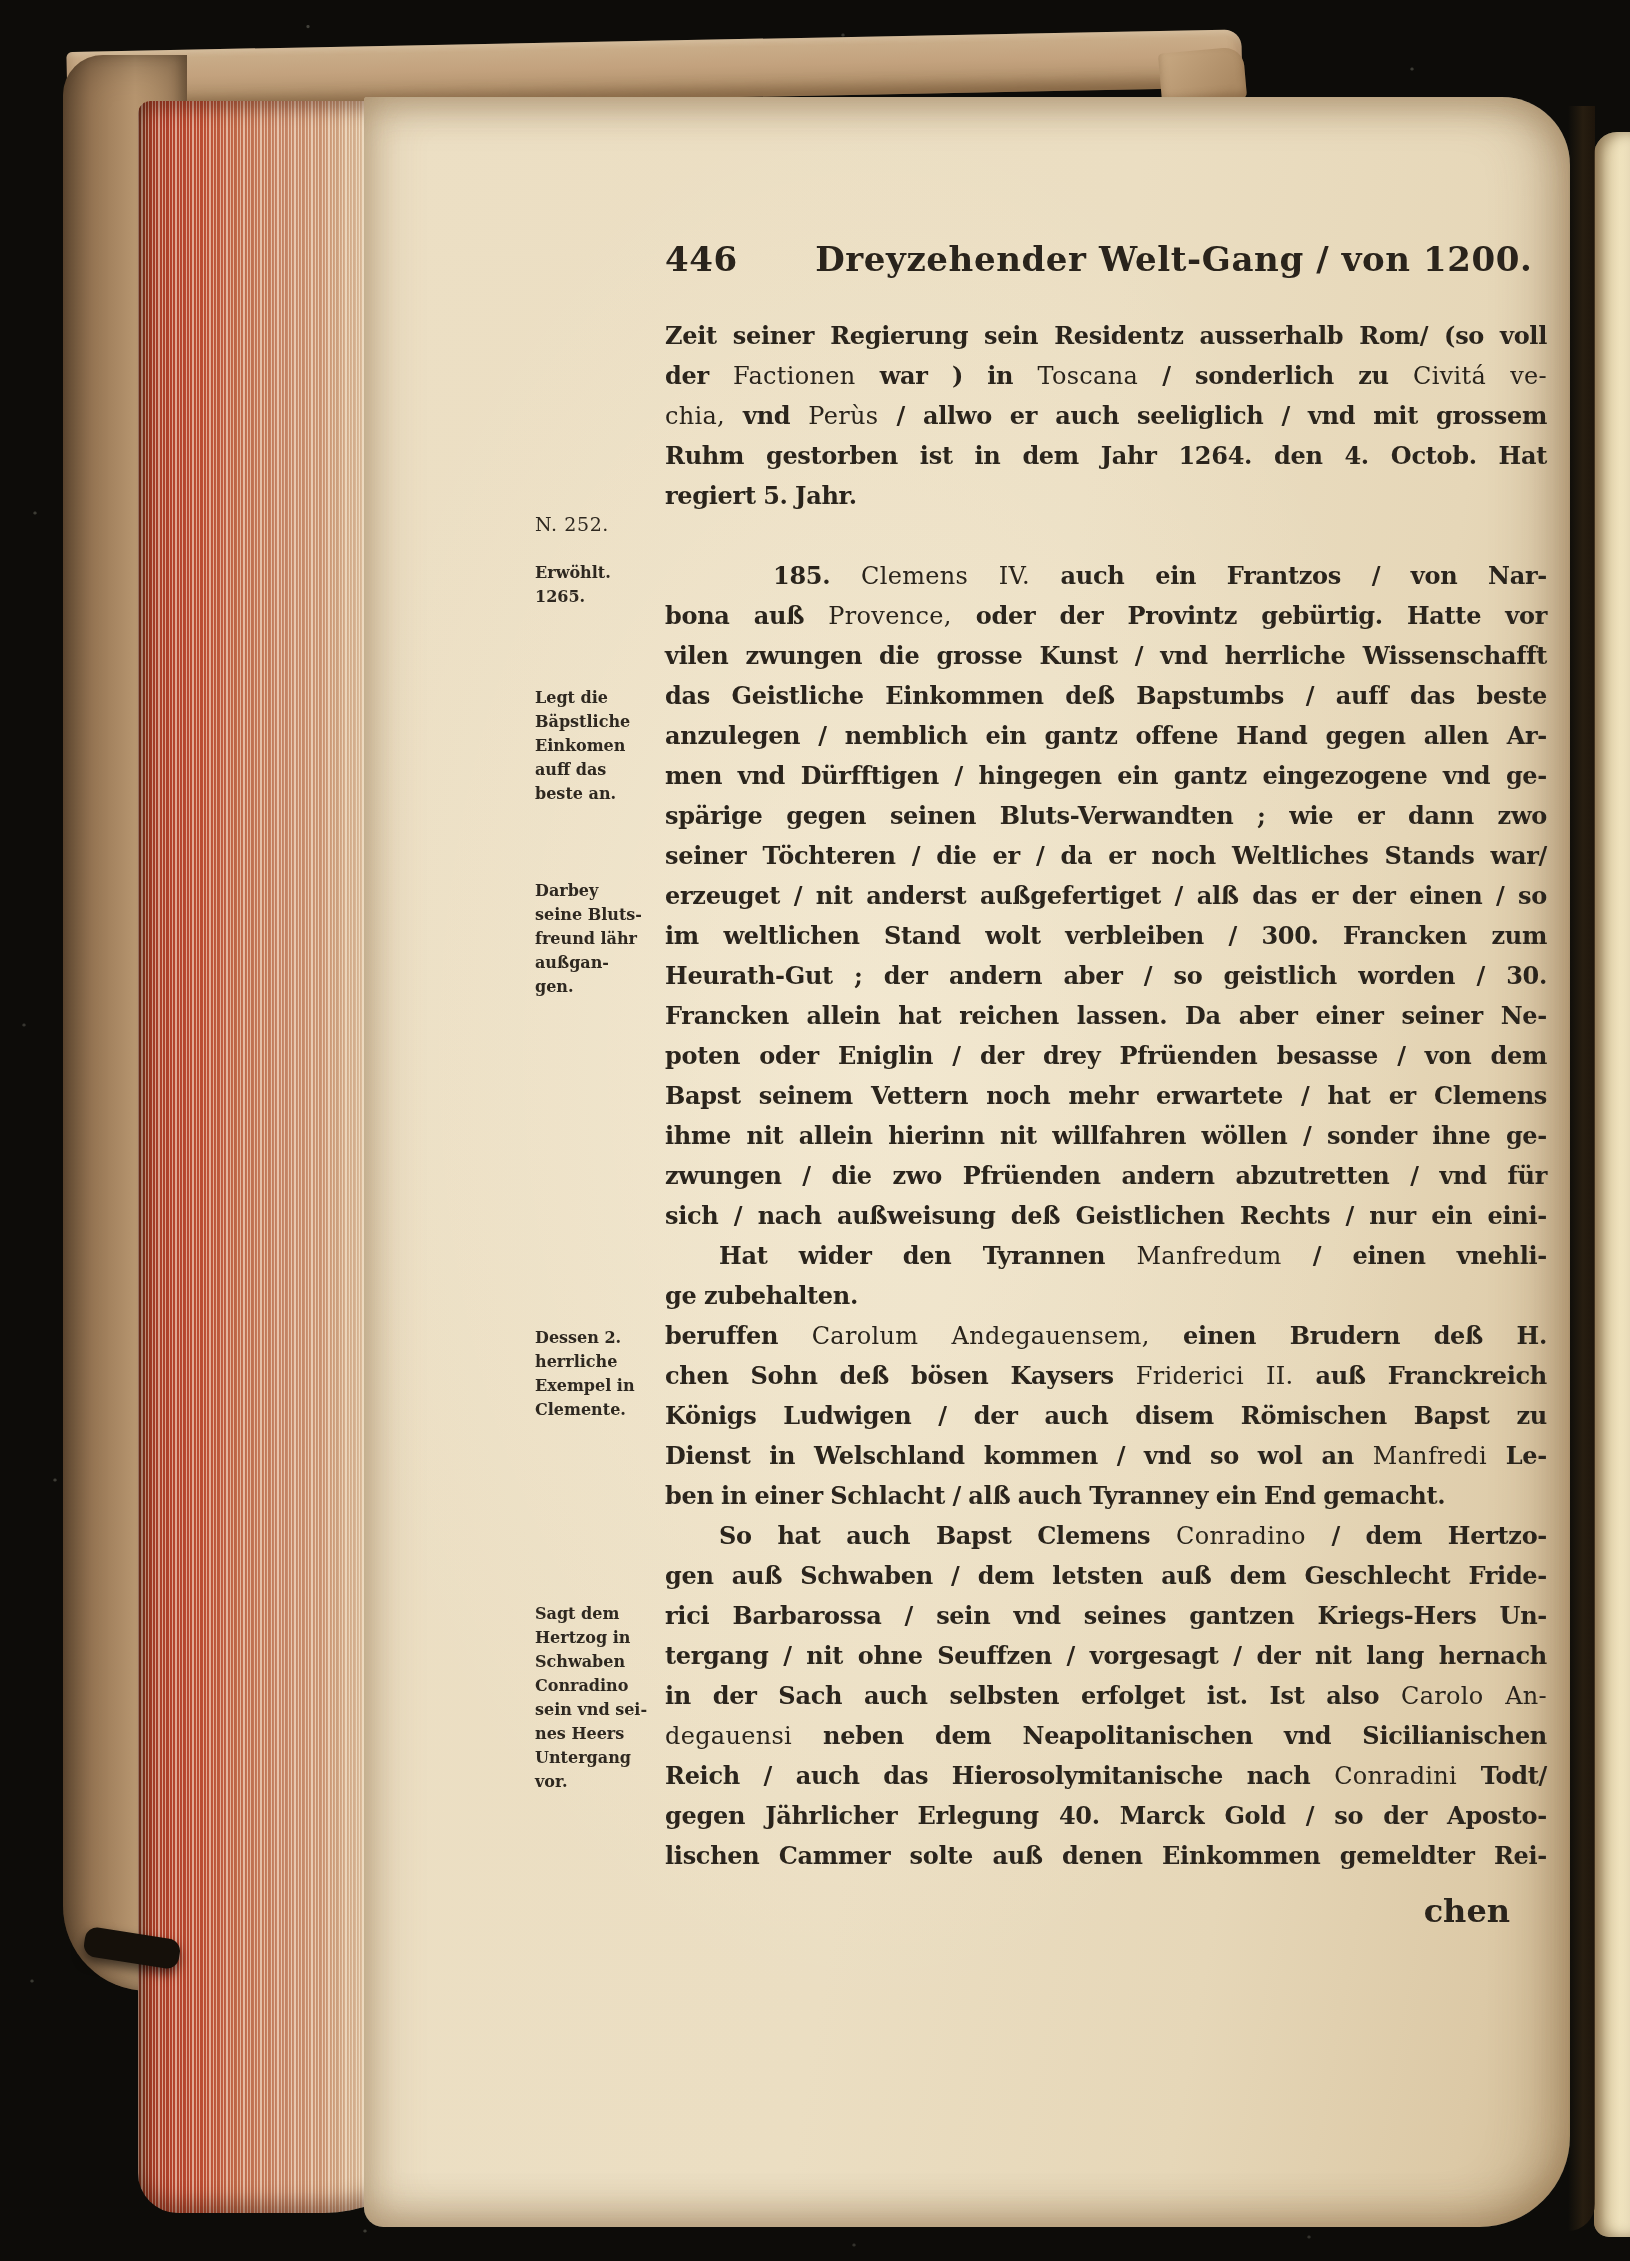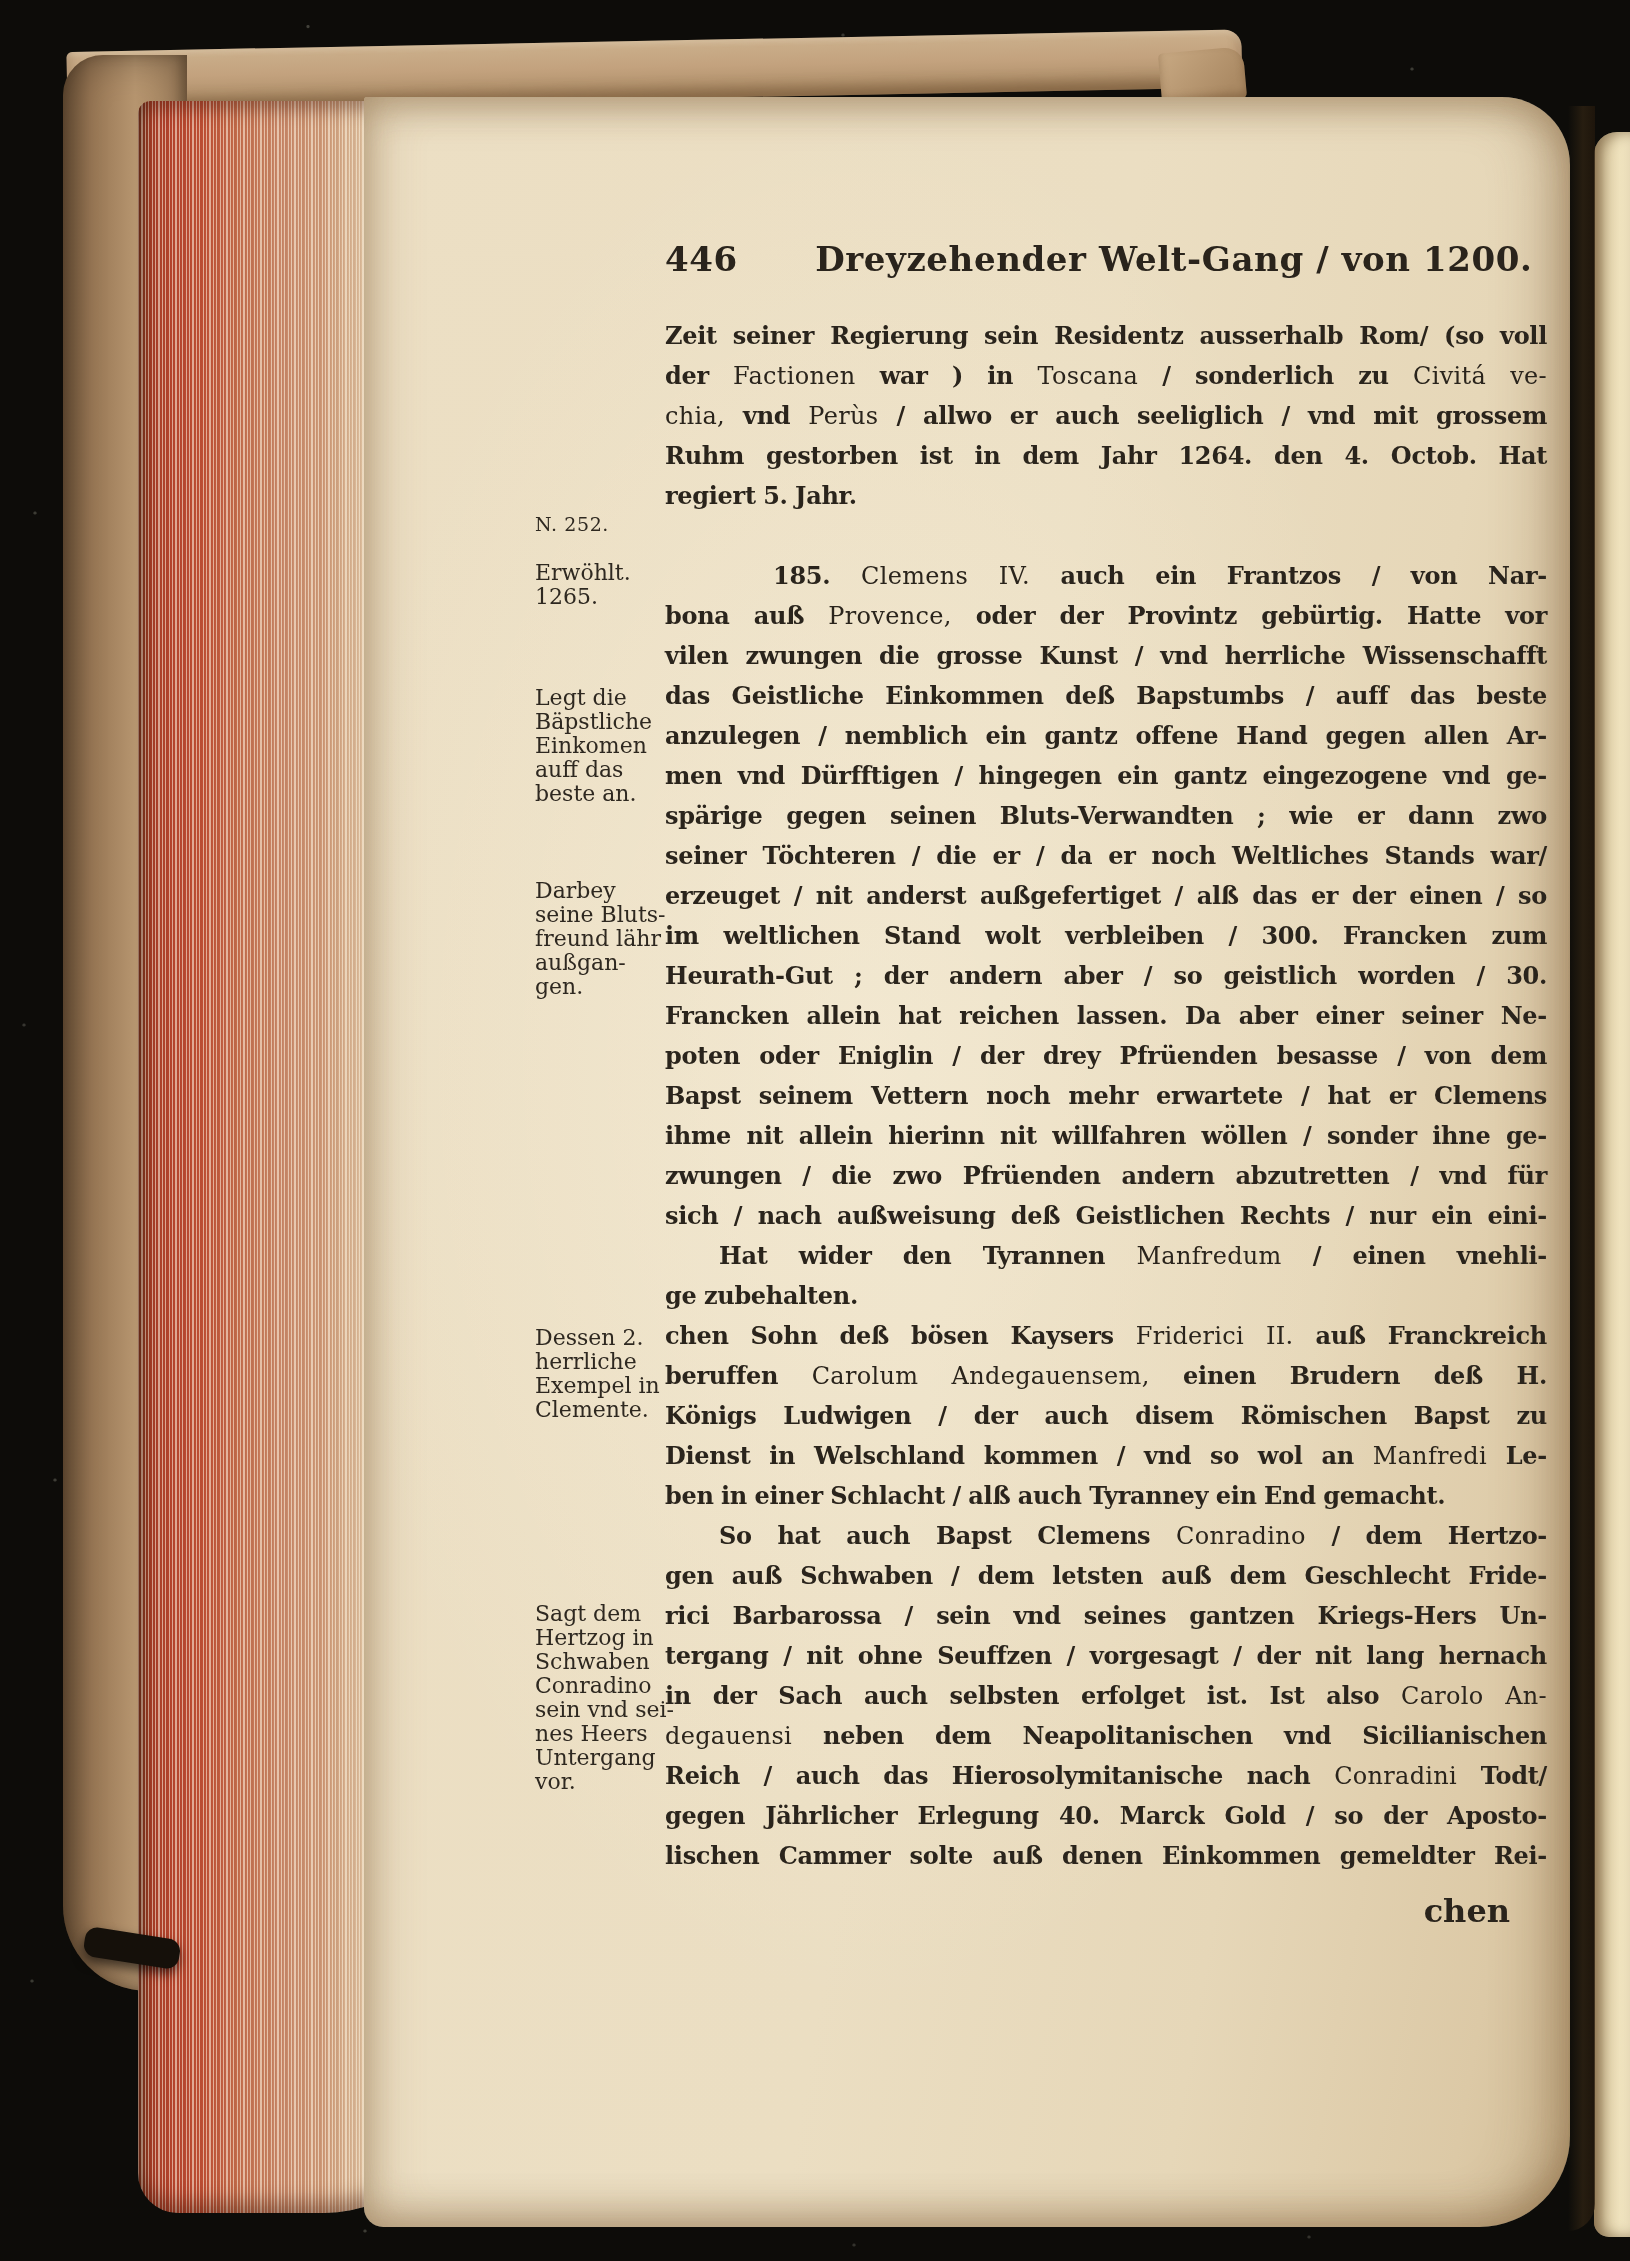--- a/index.html
+++ b/index.html
@@ -100,21 +100,21 @@
     text-align:justify;text-align-last:justify;
   }
   .line .frk{font-weight:700;}
   .line .ant{font-weight:400;letter-spacing:0.3px;}
   .line.p-end{text-align-last:left;}
   .line.gap-before{margin-top:40px;}
   .line.indent-large{text-indent:108px;}
   .line.indent-small{text-indent:54px;}
   .margin-note{
     position:absolute;left:171px;width:126px;
-    font-size:22px;line-height:24px;font-weight:400;color:#2e2820;
+    font-size:16px;line-height:24px;font-weight:700;color:#2e2820;
   }
   .margin-note.antiqua{font-weight:400;font-size:19px;letter-spacing:0.6px;}
   .mn-line{white-space:nowrap;}
   .catchword{
     position:absolute;top:1795px;right:60px;
     font-size:32px;font-weight:700;color:var(--ink);
   }
   
   .gutter{
     position:absolute;left:1568px;top:106px;width:27px;height:2125px;
@@ -204,22 +204,22 @@
       <div class="line"><span class="frk">im weltlichen Stand wolt verbleiben / 300. Francken zum</span></div>
       <div class="line"><span class="frk">Heurath-Gut ; der andern aber / so geistlich worden / 30.</span></div>
       <div class="line"><span class="frk">Francken allein hat reichen lassen.  Da aber einer seiner Ne-</span></div>
       <div class="line"><span class="frk">poten oder Eniglin / der drey Pfrüenden besasse / von dem</span></div>
       <div class="line"><span class="frk">Bapst seinem Vettern noch mehr erwartete / hat er Clemens</span></div>
       <div class="line"><span class="frk">ihme nit allein hierinn nit willfahren wöllen / sonder ihne ge-</span></div>
       <div class="line"><span class="frk">zwungen / die zwo Pfrüenden andern abzutretten / vnd für</span></div>
       <div class="line"><span class="frk">sich / nach außweisung deß Geistlichen Rechts / nur ein eini-</span></div>
       <div class="line indent-small"><span class="frk">Hat wider den Tyrannen </span><span class="ant">Manfredum</span><span class="frk"> / einen vnehli-</span></div>
       <div class="line p-end"><span class="frk">ge zubehalten.</span></div>
+      <div class="line"><span class="frk">beruffen </span><span class="ant">Carolum Andegauensem,</span><span class="frk"> einen Brudern deß H.</span></div>
       <div class="line"><span class="frk">chen Sohn deß bösen Kaysers </span><span class="ant">Friderici II.</span><span class="frk"> auß Franckreich</span></div>
-      <div class="line"><span class="frk">beruffen </span><span class="ant">Carolum Andegauensem,</span><span class="frk"> einen Brudern deß H.</span></div>
       <div class="line"><span class="frk">Königs Ludwigen / der auch disem Römischen Bapst zu</span></div>
       <div class="line"><span class="frk">Dienst in Welschland kommen / vnd so wol an </span><span class="ant">Manfredi</span><span class="frk"> Le-</span></div>
       <div class="line p-end"><span class="frk">ben in einer Schlacht / alß auch Tyranney ein End gemacht.</span></div>
       <div class="line indent-small"><span class="frk">So hat auch Bapst Clemens </span><span class="ant">Conradino</span><span class="frk"> / dem Hertzo-</span></div>
       <div class="line"><span class="frk">gen auß Schwaben / dem letsten auß dem Geschlecht Fride-</span></div>
       <div class="line"><span class="frk">rici Barbarossa / sein vnd seines gantzen Kriegs-Hers Un-</span></div>
       <div class="line"><span class="frk">tergang / nit ohne Seuffzen / vorgesagt / der nit lang hernach</span></div>
       <div class="line"><span class="frk">in der Sach auch selbsten erfolget ist.  Ist also </span><span class="ant">Carolo An-</span></div>
       <div class="line"><span class="ant">degauensi</span><span class="frk"> neben dem Neapolitanischen vnd Sicilianischen</span></div>
       <div class="line"><span class="frk">Reich / auch das Hierosolymitanische nach </span><span class="ant">Conradini</span><span class="frk"> Todt/</span></div>

